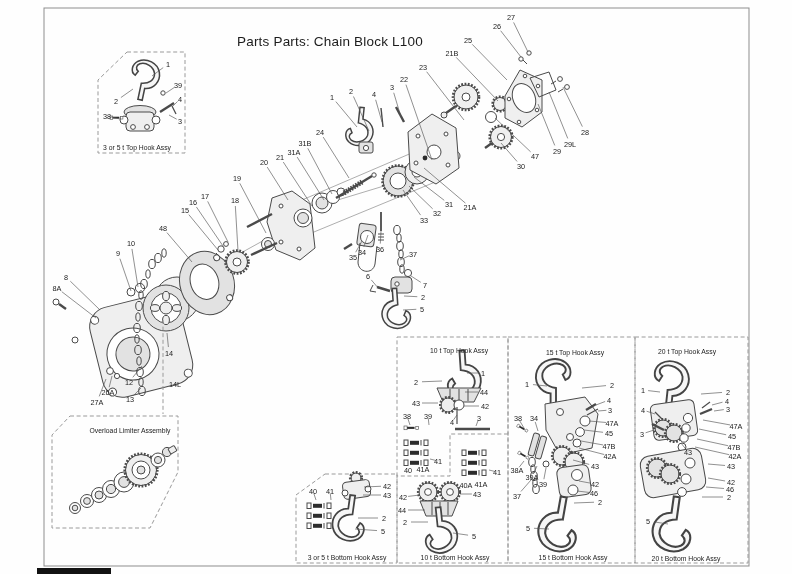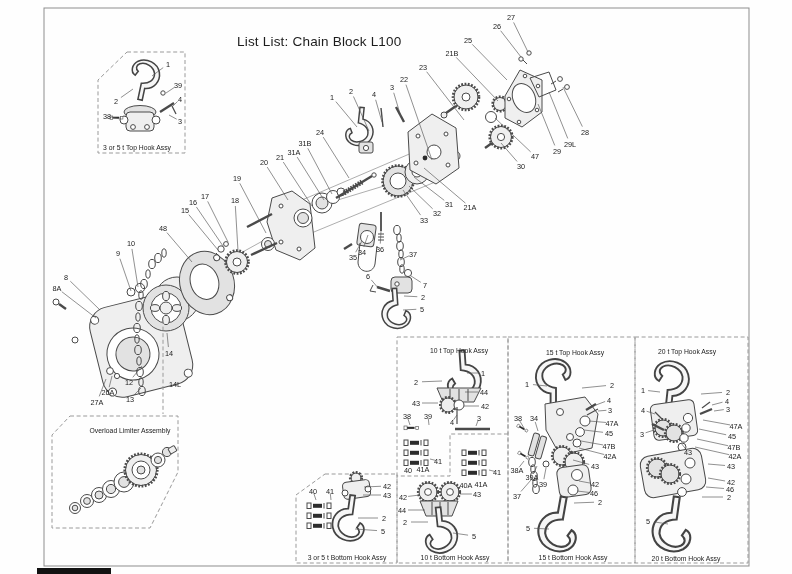--- a/index.html
+++ b/index.html
@@ -19,21 +19,21 @@
   .dashbox{fill:none;stroke:#9a9a9a;stroke-width:1;stroke-dasharray:4 2.6;}
   .leader{stroke:#555;stroke-width:.65;}
   .thin{stroke:#777;stroke-width:.6;fill:none;}
   .rod{stroke:#4a4a4a;stroke-width:2.4;fill:none;}
   .hookS{fill:#f6f6f6;stroke:#444;stroke-width:1.4;}
 </style>
 </head>
 <body>
 
 <div id="page">
-  <div id="title">List List: Chain Block L100</div>
+  <div id="title">Parts Parts: Chain Block L100</div>
 
   <svg id="art" width="792" height="574" viewBox="0 0 792 574">
     <defs>
       <path id="hook" class="hookS" d="M0,-18 L4,-18 L4,-7 C12,-6 17,2 14,10 C11,18 0,21 -7,16 C-12,12 -12,5 -7,3 L-5,7 C-8,9 -8,12 -5,14 C0,17 8,14 10,8 C11,2 7,-2 0,-3 Z"></path>
       <g id="kit">
         <rect x="0" y="1" width="4" height="5.5" class="fillW"></rect>
         <rect x="6" y="1.8" width="9" height="4" fill="#2c2c2c"></rect>
         <line x1="17" y1="1" x2="17" y2="6.5" class="ln"></line>
         <rect x="20" y="1" width="4" height="5.5" class="fillW"></rect>
       </g>

